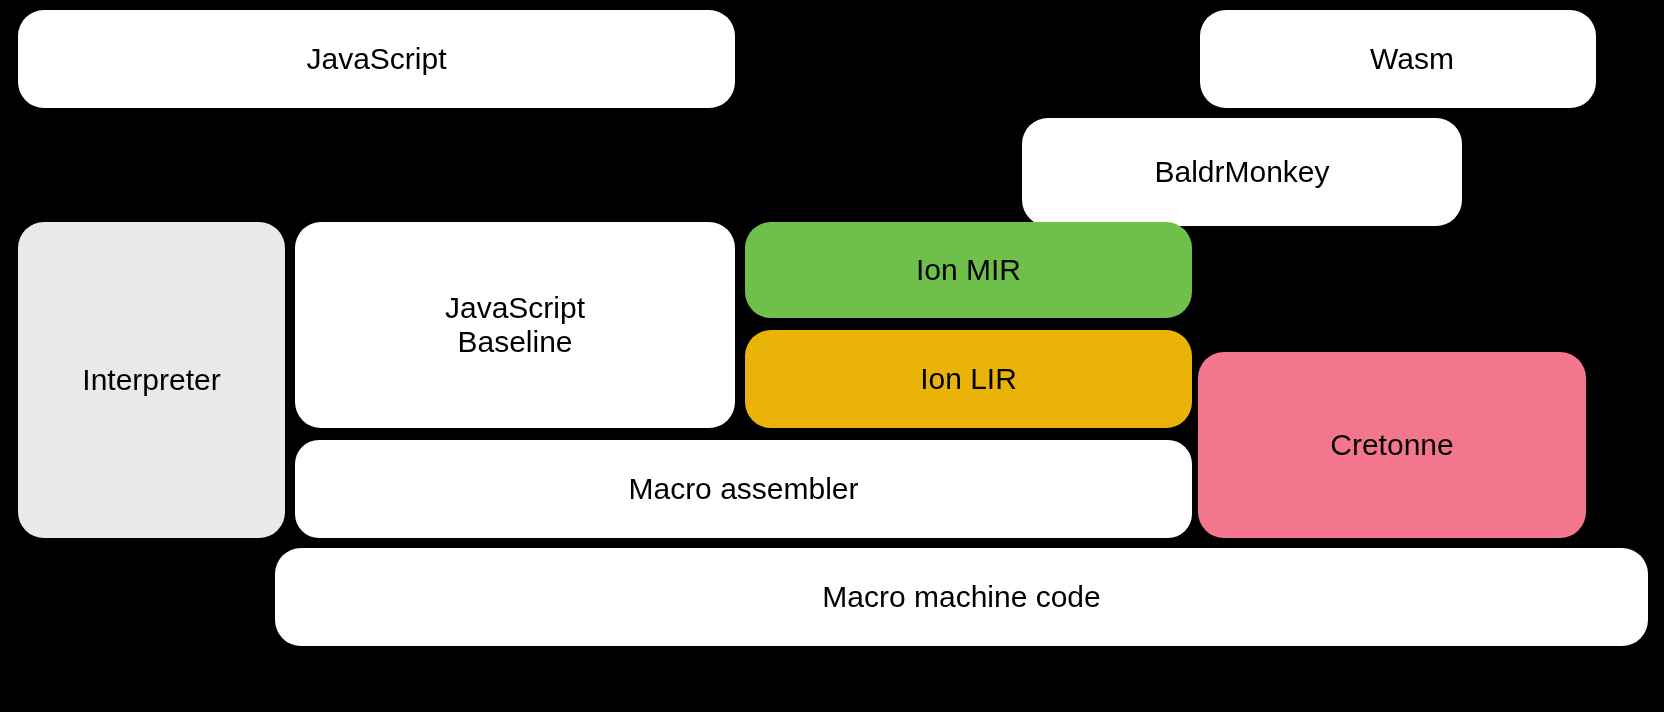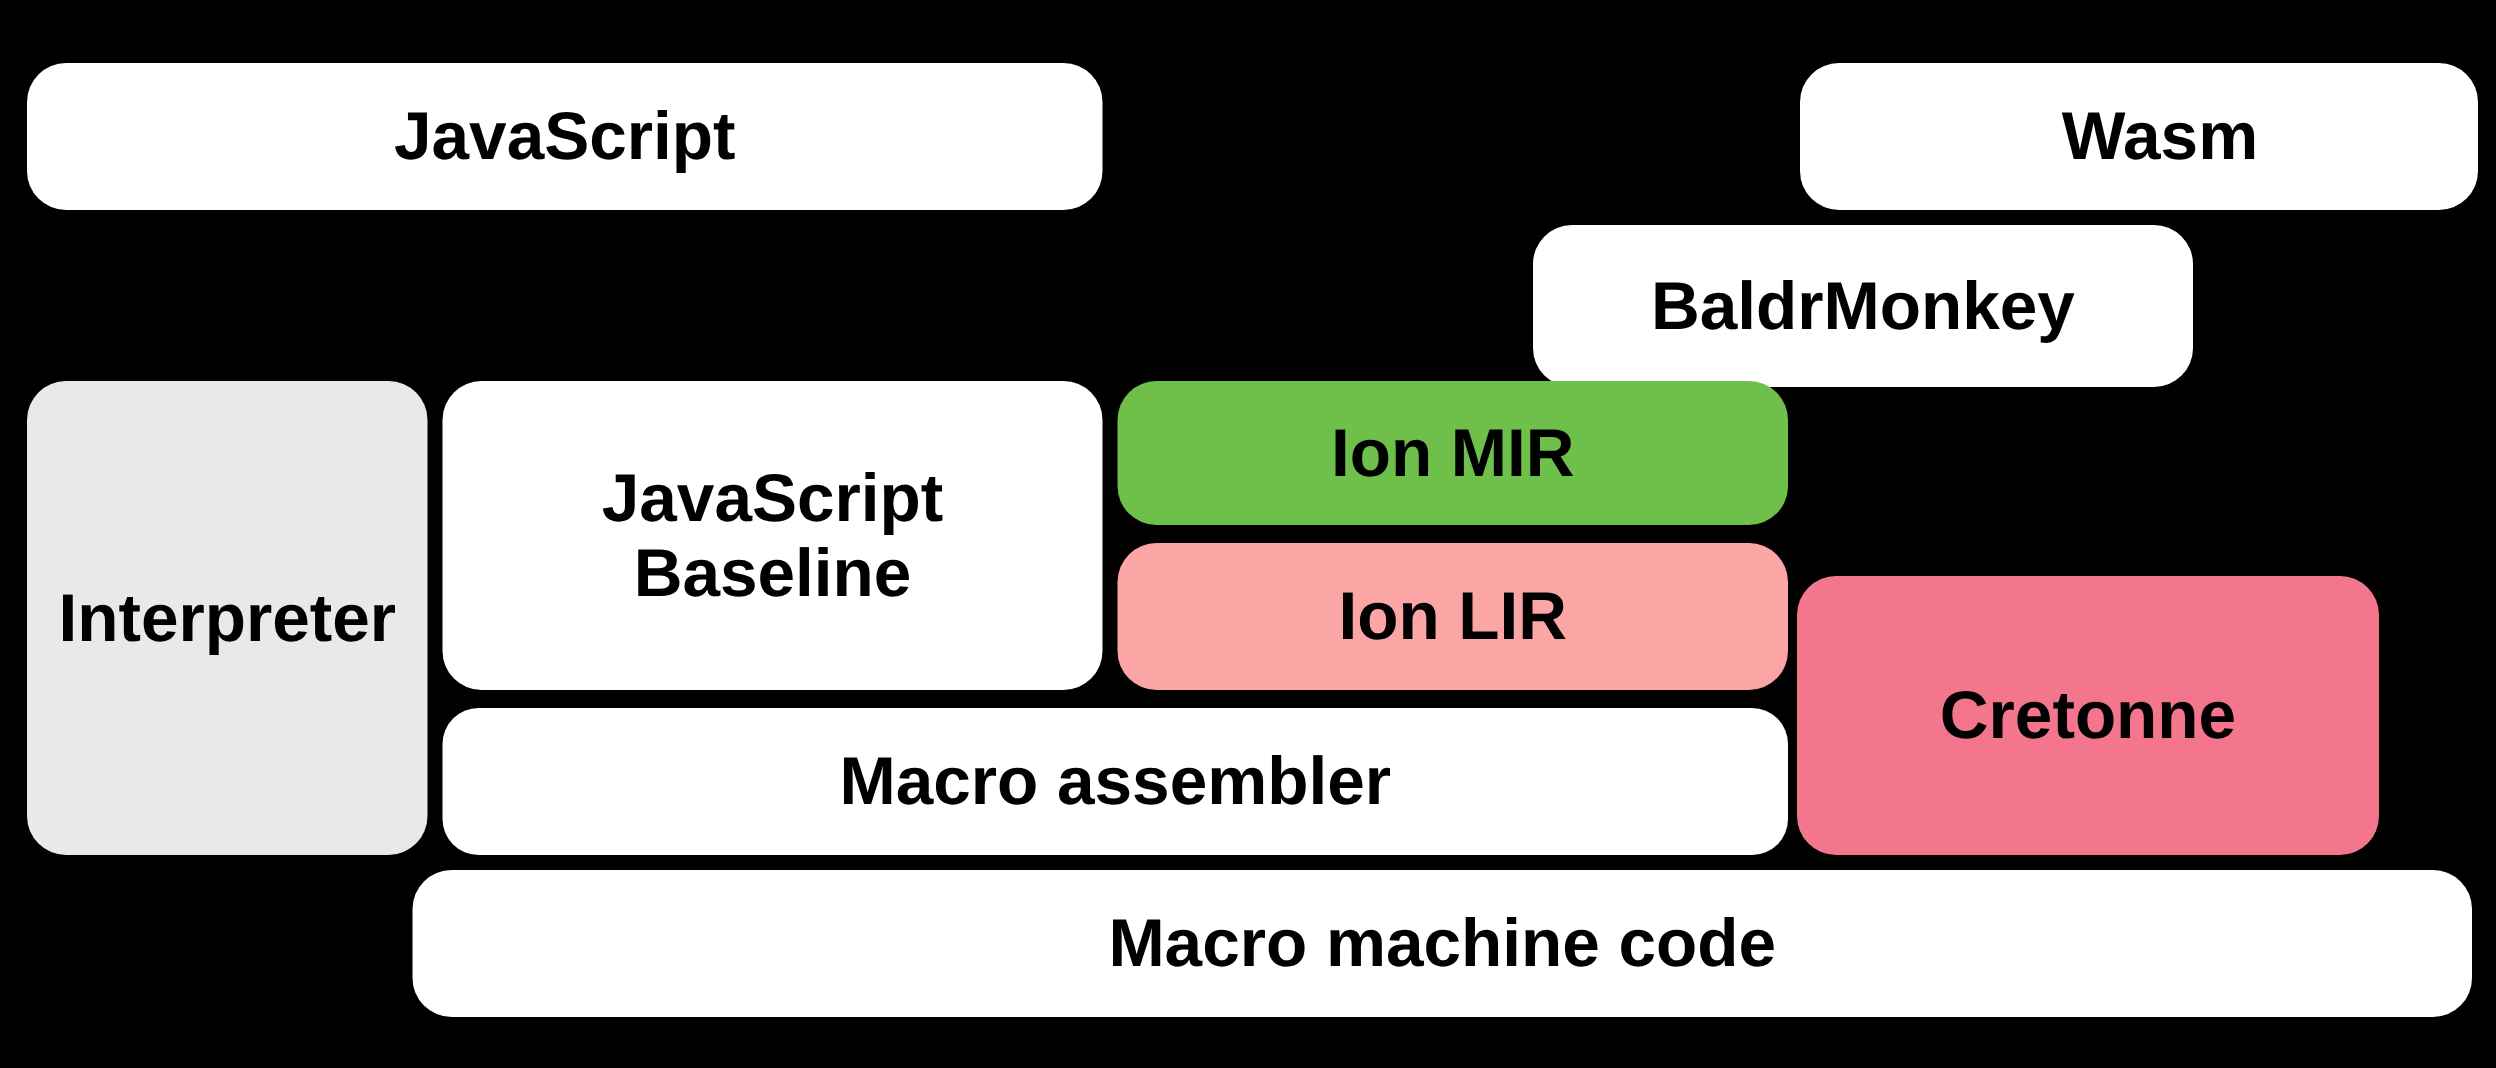--- a/index.html
+++ b/index.html
@@ -18,41 +18,40 @@
   }
   .node {
     position: absolute;
     box-sizing: border-box;
     display: flex;
     align-items: center;
     justify-content: center;
     text-align: center;
     border-radius: 26px;
     color: #000000;
-    font-size: 45px;
-    font-weight: 700;
+    font-size: 30px;
+    font-weight: 400;
     line-height: 1.12;
     letter-spacing: 0px;
     white-space: pre-line;
     user-select: none;
-    margin-top: 32px;
   }
   .fill-white { background: #FFFFFF; }
   .fill-gray  { background: #E9E9E9; }
   .fill-green { background: #6FC04A; }
   .fill-pink  { background: #F4768D; }
 </style>
 </head>
 <body>
 
 <div id="diagram" style="background: rgb(0, 0, 0);">
     <div class="node fill-white" style="left: 18px; top: 10px; width: 717px; height: 98px; background: rgb(255, 255, 255);">JavaScript</div>
-    <div class="node fill-white" style="left: 1200px; top: 10px; width: 452px; height: 98px; background: rgb(255, 255, 255); padding-left: 28px;">Wasm</div>
+    <div class="node fill-white" style="left: 1200px; top: 10px; width: 396px; height: 98px; background: rgb(255, 255, 255); padding-left: 28px;">Wasm</div>
     <div class="node fill-white" style="left: 1022px; top: 118px; width: 440px; height: 108px; background: rgb(255, 255, 255);">BaldrMonkey</div>
     <div class="node fill-gray" style="left: 18px; top: 222px; width: 267px; height: 316px; background: rgb(233, 233, 233);">Interpreter</div>
     <div class="node fill-white" style="left: 295px; top: 222px; width: 440px; height: 206px; background: rgb(255, 255, 255);">JavaScript
 Baseline</div>
     <div class="node fill-green" style="left: 745px; top: 222px; width: 447px; height: 96px; background: rgb(111, 192, 74);">Ion MIR</div>
-    <div class="node fill-green" style="left: 745px; top: 330px; width: 447px; height: 98px; background: #fca5a5;">Ion LIR</div>
+    <div class="node fill-green" style="left: 745px; top: 330px; width: 447px; height: 98px; background: #eab308;">Ion LIR</div>
     <div class="node fill-pink" style="left: 1198px; top: 352px; width: 388px; height: 186px; background: rgb(244, 118, 141);">Cretonne</div>
     <div class="node fill-white" style="left: 295px; top: 440px; width: 897px; height: 98px; background: rgb(255, 255, 255); border-radius: 24px;">Macro assembler</div>
     <div class="node fill-white" style="left: 275px; top: 548px; width: 1373px; height: 98px; background: rgb(255, 255, 255);">Macro machine code</div>
   </div>
 
 </body></html>

